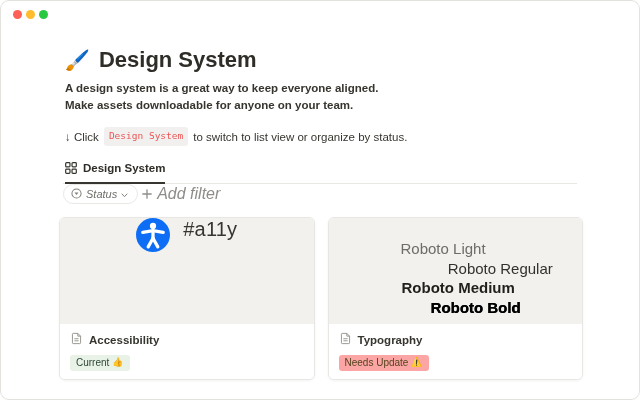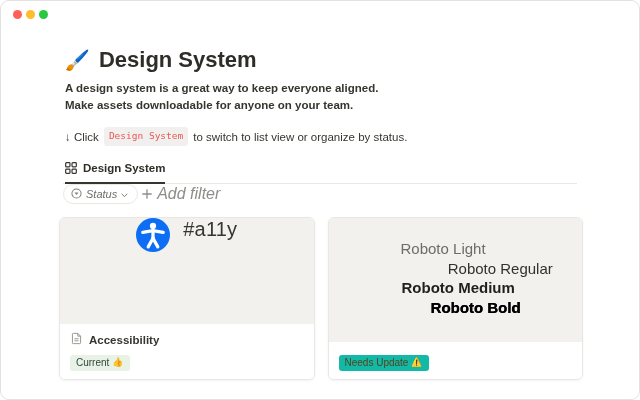--- a/index.html
+++ b/index.html
@@ -90,21 +90,21 @@
   .type-medium  { margin-left:73px;  font-weight:700; color:#211F1A; }
   .type-bold    { margin-left:102px; font-weight:800; color:#000000; text-shadow:0.35px 0 0 currentColor; }
 
   
   .card-footer { padding:7px 10px 8px; background:#fff; }
   .card-title-row { display:flex; align-items:center; gap:6px; }
   .card-title-row svg { color:#8f8d88; flex:none; }
   .card-title { font-size:11.5px; font-weight:600; color:#37352F; }
   .tag { display:inline-flex; align-items:center; gap:3px; margin-top:6px; font-size:10px; line-height:13px; padding:1px 6px 2px; border-radius:3px; }
   .tag.green  { background:#E9F2E7; color:#2E4638; }
-  .tag.yellow { background:#14b8a6; color:#54431D; }
+  .tag.yellow { background:#fca5a5; color:#54431D; }
   .tag .tag-emoji { font-size:9px; }
 </style>
 </head>
 <body>
 
 <div class="window">
   <div class="titlebar">
     <span class="dot red"></span>
     <span class="dot yellow"></span>
     <span class="dot green"></span>
@@ -210,20 +210,31 @@
       <div class="card">
         <div class="card-cover">
           <div class="type-specimen">
             <div class="type-line type-light">Roboto Light</div>
             <div class="type-line type-regular">Roboto Regular</div>
             <div class="type-line type-medium">Roboto Medium</div>
             <div class="type-line type-bold">Roboto Bold</div>
           </div>
         </div>
         <div class="card-footer">
+          <div class="card-title-row">
+            <span>
+              <svg width="13" height="13" viewBox="0 0 16 16" fill="none" stroke="currentColor" stroke-width="1.1">
+                <path d="M4 1.7 H9.6 L13 5.1 V13.3 A1 1 0 0 1 12 14.3 H4 A1 1 0 0 1 3 13.3 V2.7 A1 1 0 0 1 4 1.7 Z"></path>
+                <path d="M9.6 1.7 V5.1 H13"></path>
+                <line x1="5.4" y1="8.3" x2="10.6" y2="8.3"></line>
+                <line x1="5.4" y1="10.8" x2="10.6" y2="10.8"></line>
+              </svg>
+            </span>
+            <span class="card-title">Typography</span>
+          </div>
           <span class="tag yellow">
             <span>Needs Update</span>
             <span class="tag-emoji">⚠️</span>
           </span>
         </div>
       </div>
 
     </div>
   </div>
 </div>

